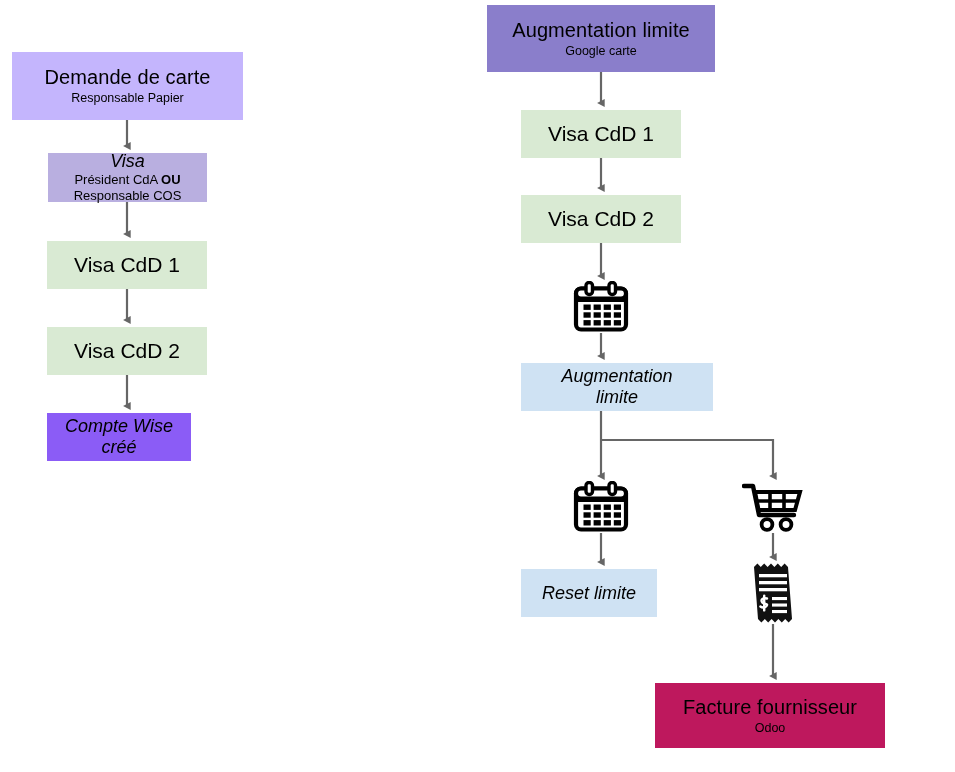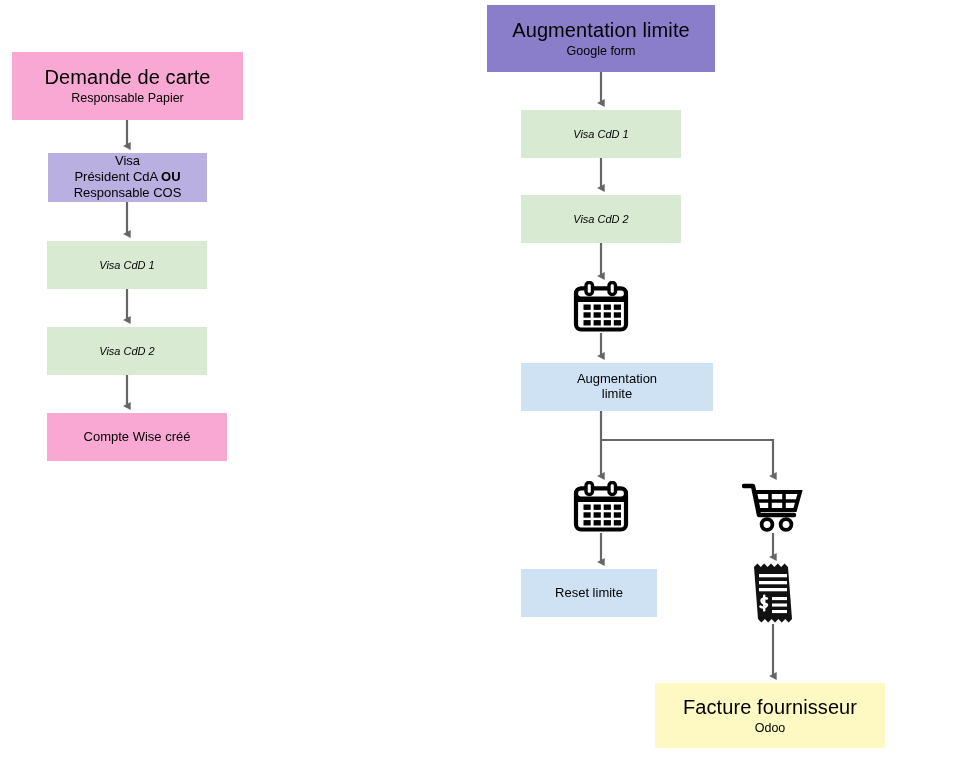--- a/index.html
+++ b/index.html
@@ -30,27 +30,27 @@
     text-align: center;
     color: #000000;
     line-height: 1.15;
   }
   .node .title-lg {
     font-size: 20px;
     font-weight: 400;
     letter-spacing: 0.1px;
   }
   .node .title-md {
-    font-size: 11px;
+    font-size: 21px;
+    font-weight: 400;
+  }
+  .node .title-sm {
+    font-size: 18px;
     font-weight: 400;
     font-style: italic;
-  }
-  .node .title-sm {
-    font-size: 13px;
-    font-weight: 400;
   }
   .node .sub {
     font-size: 12.5px;
     font-weight: 400;
     margin-top: 2px;
   }
   .node .sub-tight {
     font-size: 13px;
     font-weight: 400;
     line-height: 1.25;
@@ -93,48 +93,48 @@
     <line x1="601" y1="333" x2="601" y2="356" stroke="#666666" stroke-width="2.2" marker-end="url(#arrowhead)"></line>
 
     <line x1="601" y1="411" x2="601" y2="476" stroke="#666666" stroke-width="2.2" marker-end="url(#arrowhead)"></line>
     <path d="M601,440 L773,440 L773,476" fill="none" stroke="#666666" stroke-width="2.2" marker-end="url(#arrowhead)"></path>
 
     <line x1="601" y1="533" x2="601" y2="562" stroke="#666666" stroke-width="2.2" marker-end="url(#arrowhead)"></line>
     <line x1="773" y1="533" x2="773" y2="557" stroke="#666666" stroke-width="2.2" marker-end="url(#arrowhead)"></line>
     <line x1="773" y1="624" x2="773" y2="676" stroke="#666666" stroke-width="2.2" marker-end="url(#arrowhead)"></line>
   </svg>
 
-  <div class="node" style="left:12px; top:52px; width:231px; height:68px; background:#f9a8d4;">
+  <div class="node" style="left:12px; top:52px; width:231px; height:68px; background:#c4b5fd;">
     <div class="title-lg">Demande de carte</div>
     <div class="sub">Responsable Papier</div>
   </div>
 
   <div class="node" style="left:48px; top:153px; width:159px; height:49px; background:#b9afe0;">
     <div class="title-sm">Visa</div>
     <div class="sub-tight">
       <span>Président CdA </span><span class="bold">OU</span>
     </div>
     <div class="sub-tight">Responsable COS</div>
   </div>
 
   <div class="node" style="left:47px; top:241px; width:160px; height:48px; background:#d9ead3;">
     <div class="title-md">Visa CdD 1</div>
   </div>
 
   <div class="node" style="left:47px; top:327px; width:160px; height:48px; background:#d9ead3;">
     <div class="title-md">Visa CdD 2</div>
   </div>
 
-  <div class="node" style="left:47px; top:413px; width:180px; height:48px; background:#f9a8d4;">
+  <div class="node" style="left:47px; top:413px; width:144px; height:48px; background:#8b5cf6;">
     <div class="title-sm">Compte Wise créé</div>
   </div>
 
   <div class="node" style="left:487px; top:5px; width:228px; height:67px; background:#8a7ecb;">
     <div class="title-lg">Augmentation limite</div>
-    <div class="sub">Google form</div>
+    <div class="sub">Google carte</div>
   </div>
 
   <div class="node" style="left:521px; top:110px; width:160px; height:48px; background:#d9ead3;">
     <div class="title-md">Visa CdD 1</div>
   </div>
 
   <div class="node" style="left:521px; top:195px; width:160px; height:48px; background:#d9ead3;">
     <div class="title-md">Visa CdD 2</div>
   </div>
 
@@ -224,18 +224,18 @@
         <rect x="24" y="48" width="15" height="3.1"></rect>
       </g>
       <g fill="none" stroke="#ffffff" stroke-width="2.4" stroke-linecap="round">
         <path d="M19,36.5 c-4.2,-1.2 -7,1.8 -4.6,4 c2.4,2.2 6,0.6 4.2,3.4
                  c-1.3,2 -4.4,2 -6.2,0.6"></path>
         <line x1="16.2" y1="33.6" x2="16.2" y2="48.4"></line>
       </g>
     </svg>
   </div>
 
-  <div class="node" style="left:655px; top:683px; width:230px; height:65px; background:#fef9c3;">
+  <div class="node" style="left:655px; top:683px; width:230px; height:65px; background:#be185d;">
     <div class="title-lg">Facture fournisseur</div>
     <div class="sub">Odoo</div>
   </div>
 
 </div>
 
 </body></html>

